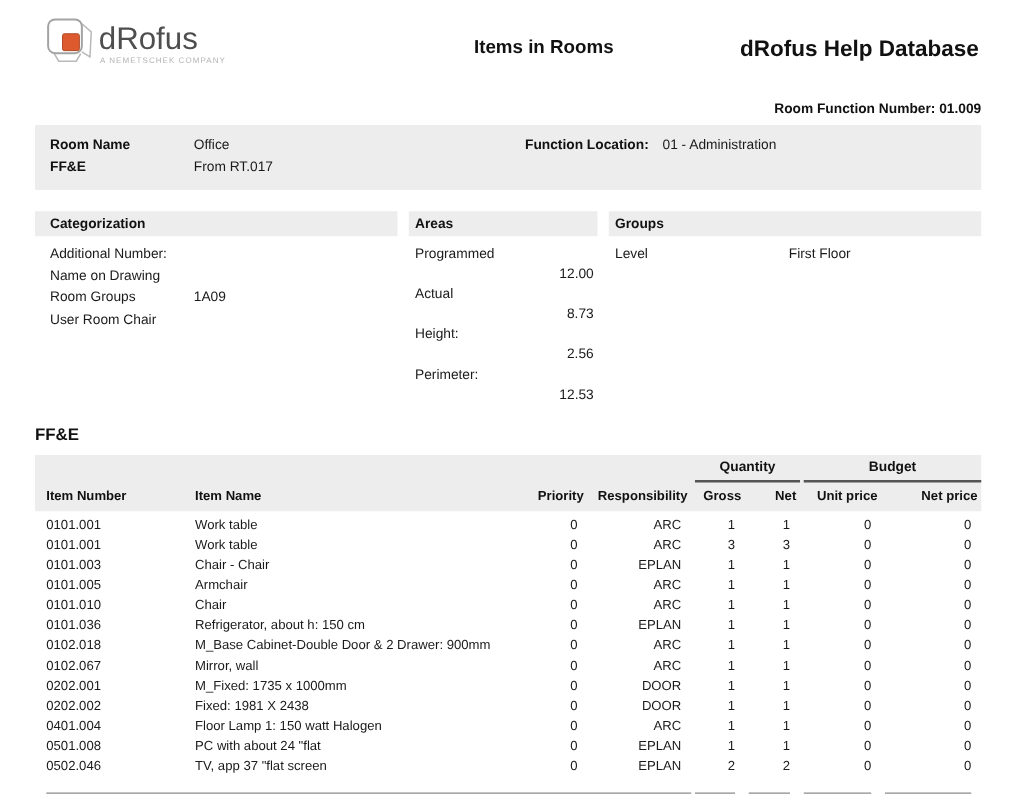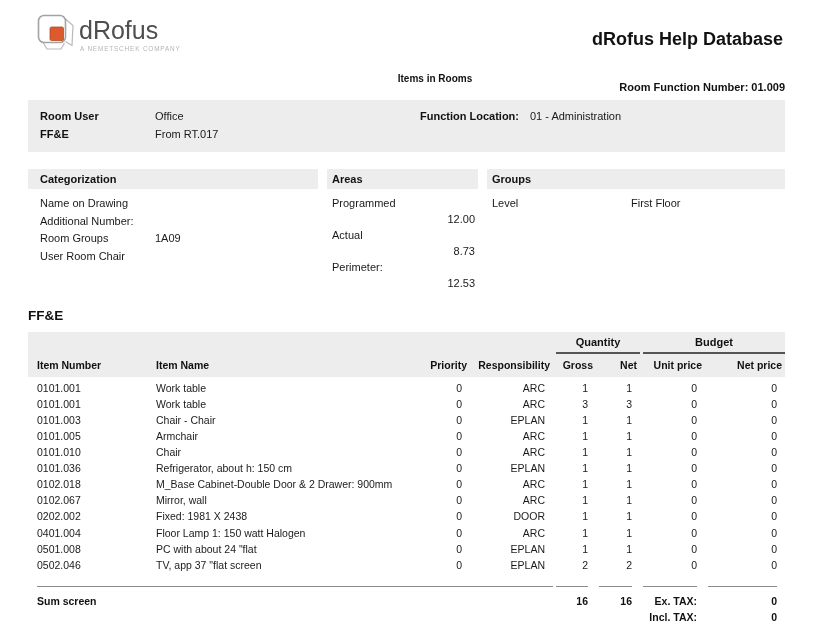--- a/index.html
+++ b/index.html
@@ -9,21 +9,21 @@
     background:#ffffff;
     color:var(--text,#1a1a1a);
     position:relative;
     font-size:11px;
     -webkit-font-smoothing:antialiased;
   }
   .abs { position:absolute; }
 
   
   .logo { left:35px; top:12px; width:150px; height:46px; }
-  .page-title { top:29px; left:55px; right:0; text-align:center; font-size:10px; font-weight:bold; color:#111;margin-top:44px; }
+  .page-title { top:29px; left:55px; right:0; text-align:center; font-size:15px; font-weight:bold; color:#111; }
   .db-title { top:29px; right:32px; font-size:18px; font-weight:bold; color:#111; }
   .rfn { top:81px; right:30px; font-size:11px; font-weight:bold; color:#111; }
 
   
   .content { position:absolute; top:100px; left:28px; width:757px; }
 
   
   .info-box { background:var(--band_gray,#ededed); padding:8px 0 9px 12px; position:relative; min-height:47px; }
   .kv { display:flex; line-height:17.5px; }
   .kv .k { font-weight:bold; width:115px; flex:none; color:#111; }
@@ -86,47 +86,47 @@
 <div class="abs page-title">Items in Rooms</div>
 <div class="abs db-title">dRofus Help Database</div>
 <div class="abs rfn">Room Function Number: 01.009</div>
 
 <div class="content">
 
   <div class="info-box">
     <div>
 
         <div class="kv">
-          <span class="k">Room User</span>
+          <span class="k">Room Name</span>
           <span class="v">Office</span>
         </div>
 
         <div class="kv">
           <span class="k">FF&amp;E</span>
           <span class="v">From RT.017</span>
         </div>
       </div>
     <div class="func-loc">
       <span class="k">Function Location:</span>
       <span class="v">01 - Administration</span>
     </div>
   </div>
 
   <div class="triple">
     <div class="col-cat">
       <div class="sec-head">Categorization</div>
       <div class="rows">
 
           <div class="kv">
+            <span class="k">Additional Number:</span>
+            <span class="v"></span>
+          </div>
+
+          <div class="kv">
             <span class="k">Name on Drawing</span>
-            <span class="v"></span>
-          </div>
-
-          <div class="kv">
-            <span class="k">Additional Number:</span>
             <span class="v"></span>
           </div>
 
           <div class="kv">
             <span class="k">Room Groups</span>
             <span class="v">1A09</span>
           </div>
 
           <div class="kv">
             <span class="k">User Room Chair</span>
@@ -141,20 +141,24 @@
           <div class="kv">
             <span class="k">Programmed</span>
             <span class="v">12.00</span>
           </div>
 
           <div class="kv">
             <span class="k">Actual</span>
             <span class="v">8.73</span>
           </div>
 
+          <div class="kv">
+            <span class="k">Height:</span>
+            <span class="v">2.56</span>
+          </div>
 
           <div class="kv">
             <span class="k">Perimeter:</span>
             <span class="v">12.53</span>
           </div>
         </div>
     </div>
     <div class="col-groups">
       <div class="sec-head">Groups</div>
       <div class="rows">
@@ -295,20 +299,30 @@
           <td class="pad-l">0102.067</td>
           <td>Mirror, wall</td>
           <td class="t-right">0</td>
           <td class="t-right">ARC</td>
           <td class="t-right">1</td>
           <td class="t-right">1</td>
           <td class="t-right">0</td>
           <td class="t-right">0</td>
         </tr>
 
+        <tr>
+          <td class="pad-l">0202.001</td>
+          <td>M_Fixed: 1735 x 1000mm</td>
+          <td class="t-right">0</td>
+          <td class="t-right">DOOR</td>
+          <td class="t-right">1</td>
+          <td class="t-right">1</td>
+          <td class="t-right">0</td>
+          <td class="t-right">0</td>
+        </tr>
 
         <tr>
           <td class="pad-l">0202.002</td>
           <td>Fixed: 1981 X 2438</td>
           <td class="t-right">0</td>
           <td class="t-right">DOOR</td>
           <td class="t-right">1</td>
           <td class="t-right">1</td>
           <td class="t-right">0</td>
           <td class="t-right">0</td>

